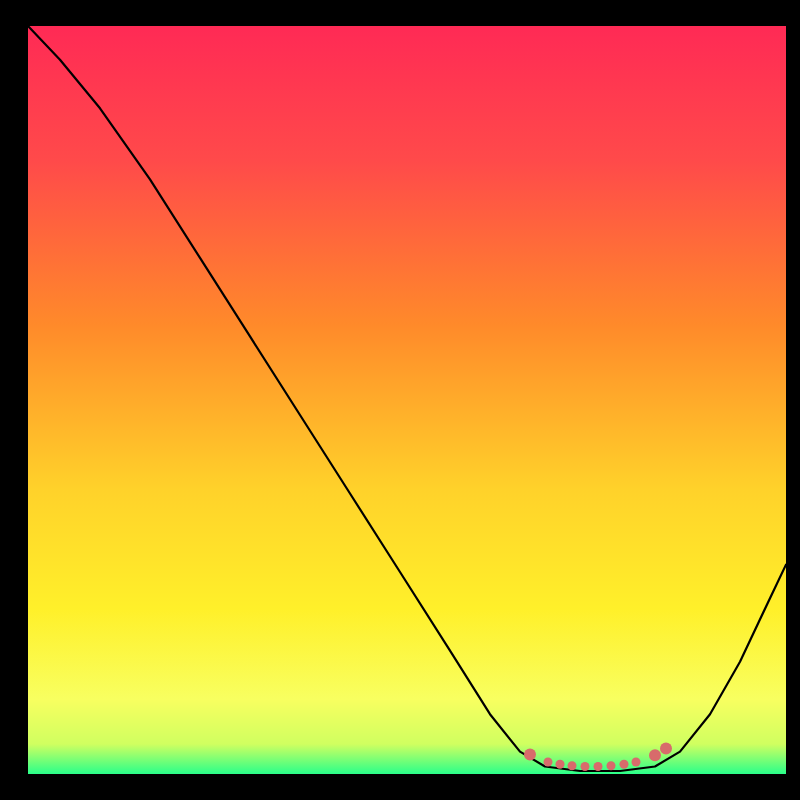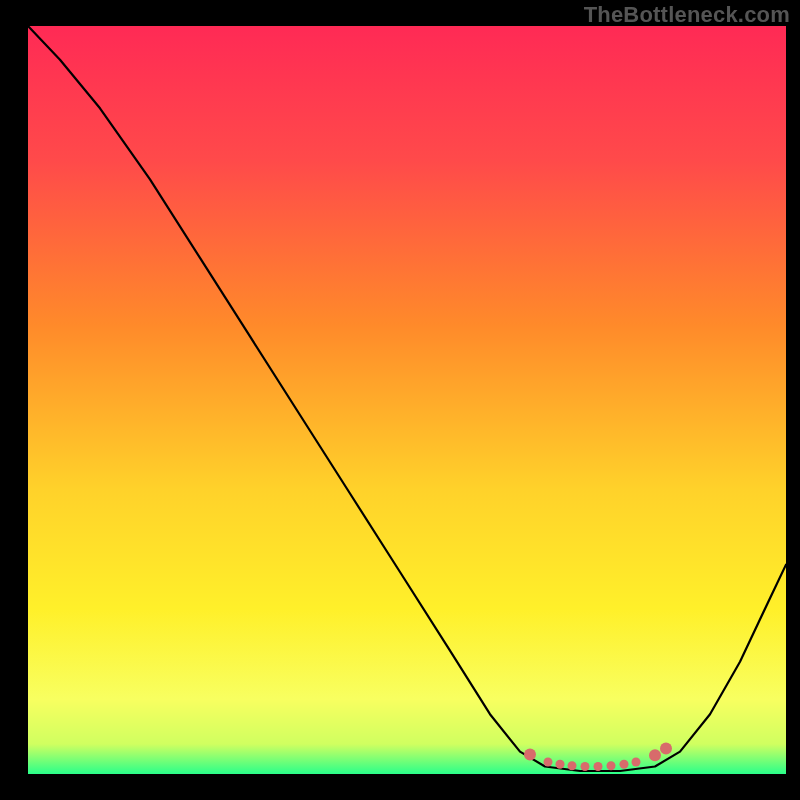--- a/index.html
+++ b/index.html
@@ -26,21 +26,20 @@
     letter-spacing: 0.2px;
   }
   svg {
     display: block;
   }
 </style>
 </head>
 <body>
 
 <div class="container">
-  <div class="watermark">TheBottleneck.com</div>
   <svg id="chart-svg" width="800" height="800" viewBox="0 0 800 800">
     <defs>
       <linearGradient id="bg-grad" x1="0" y1="0" x2="0" y2="1">
           <stop offset="0%" stop-color="#ff2a55"></stop>
           <stop offset="18%" stop-color="#ff4a4a"></stop>
           <stop offset="40%" stop-color="#ff8a2a"></stop>
           <stop offset="62%" stop-color="#ffd22a"></stop>
           <stop offset="78%" stop-color="#fff02a"></stop>
           <stop offset="90%" stop-color="#f8ff60"></stop>
           <stop offset="96%" stop-color="#d0ff60"></stop>

